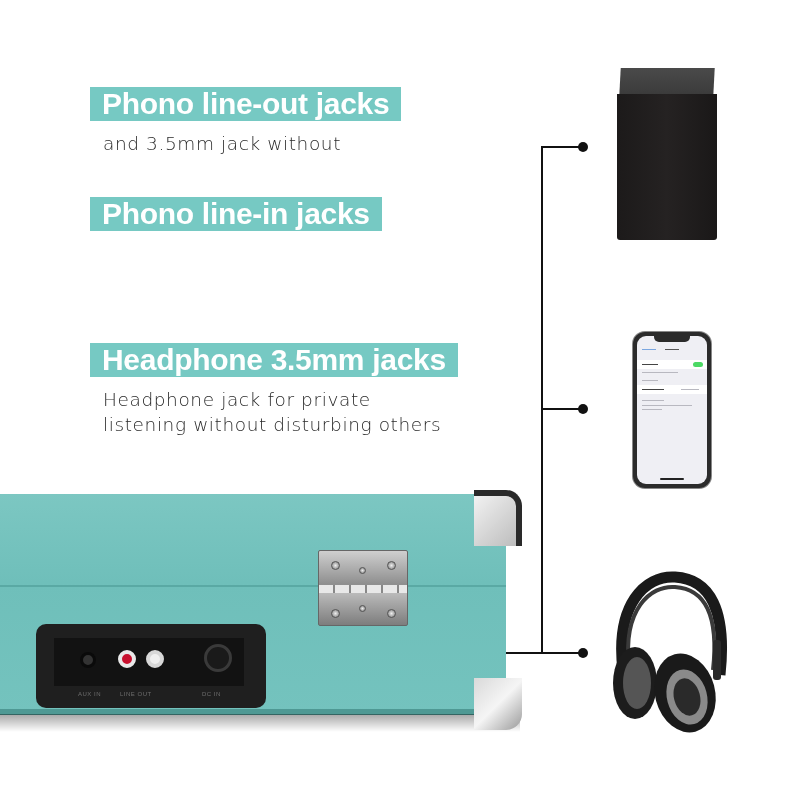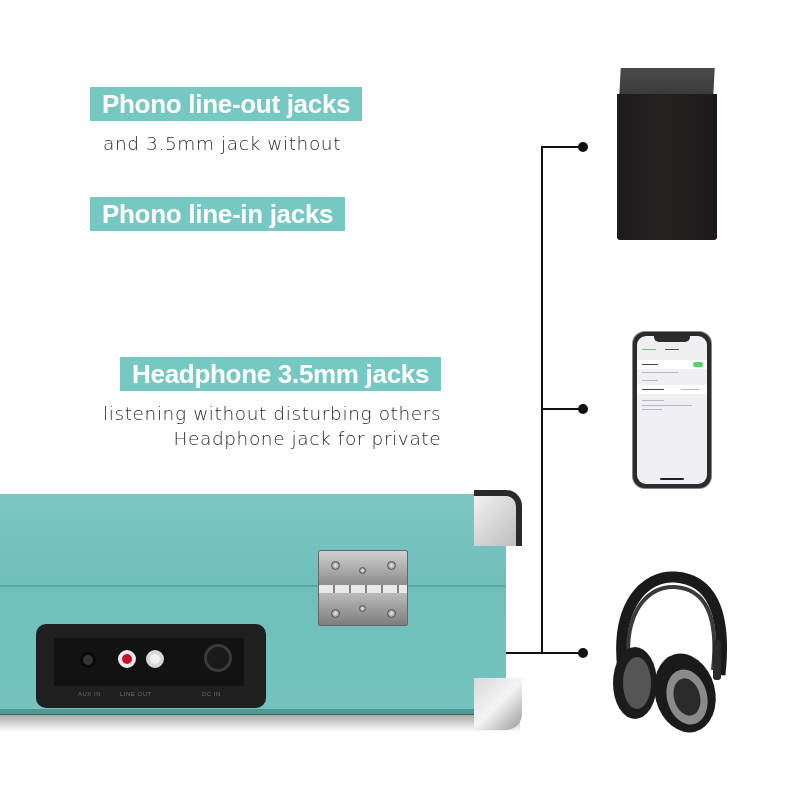--- a/index.html
+++ b/index.html
@@ -6,21 +6,21 @@
     html, body { width: 800px; height: 800px; background: #ffffff; overflow: hidden; }
     body { position: relative; font-family: "DejaVu Sans", sans-serif; color: #222; }
 
     .feature { position: absolute; left: 90px; }
     .badge {
       display: inline-block;
       background: #76c9c3;
       color: #ffffff;
       font-family: "Liberation Sans", sans-serif;
       font-weight: bold;
-      font-size: 26px;
+      font-size: 30px;
       line-height: 34px;
       padding: 0 12px 0 12px;
       letter-spacing: -0.3px;
     }
     .desc {
       margin-top: 10px;
       margin-left: 13px;
       font-family: "DejaVu Sans", sans-serif;
       font-size: 18.5px;
       line-height: 25px;
@@ -94,25 +94,25 @@
   <div class="badge">Phono line-out jacks</div>
   <div class="desc">
     <span>and 3.5mm jack without</span>
   </div>
 </div>
 
 <div class="feature" style="top:197px;">
   <div class="badge">Phono line-in jacks</div>
 </div>
 
-<div class="feature" style="top:357px;text-align:right;">
+<div class="feature" style="top:343px;">
   <div class="badge">Headphone 3.5mm jacks</div>
   <div class="desc">
+    <span>Headphone jack for private</span>
     <span>listening without disturbing others</span>
-    <span>Headphone jack for private</span>
   </div>
 </div>
 
 <div class="vline"></div>
 <div class="hline" style="left:541px; top:146px; width:42px;"></div>
 <div class="dot" style="left:578px; top:142px;"></div>
 <div class="hline" style="left:541px; top:408px; width:42px;"></div>
 <div class="dot" style="left:578px; top:404px;"></div>
 <div class="hline" style="left:285px; top:652px; width:298px;"></div>
 <div class="dot" style="left:578px; top:648px;"></div>

